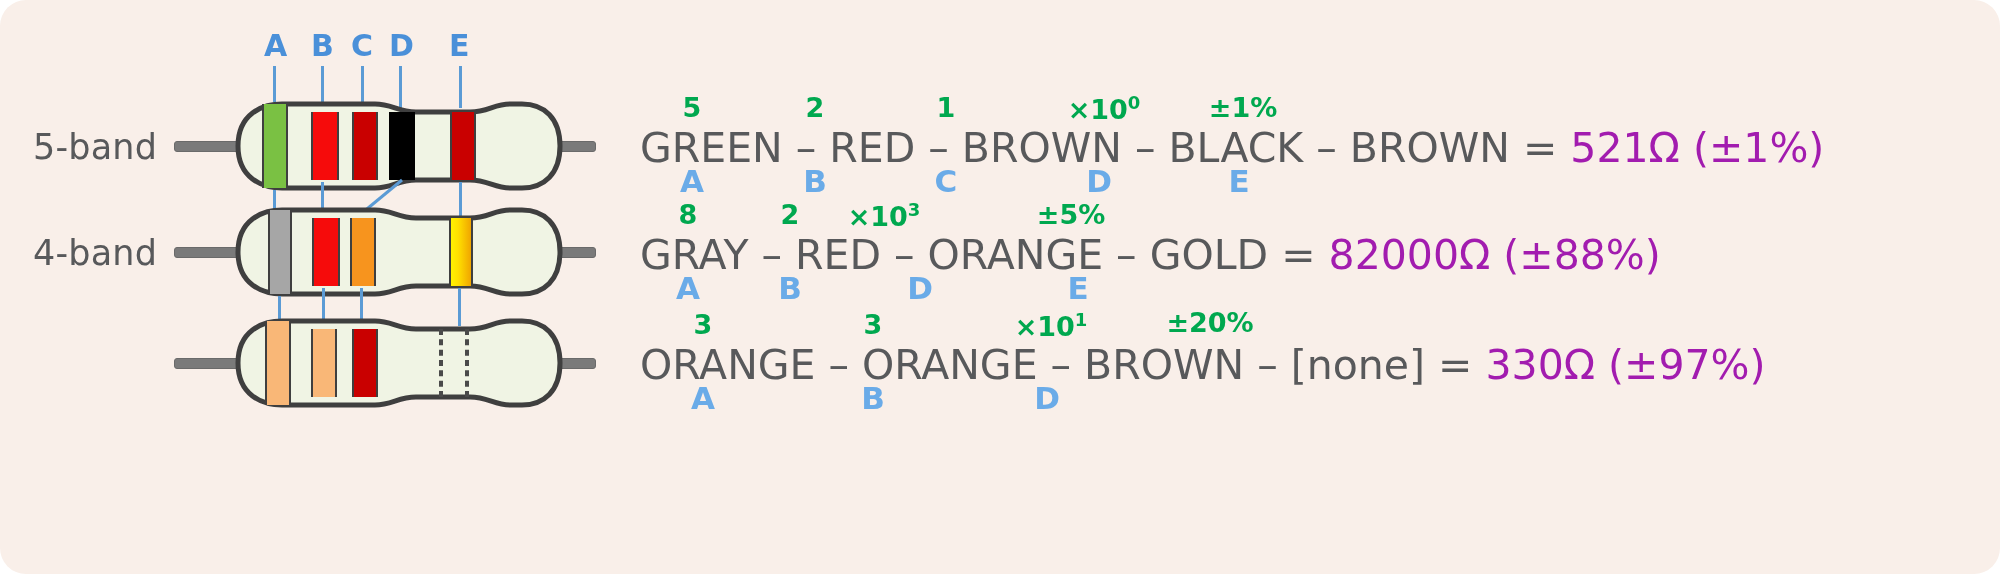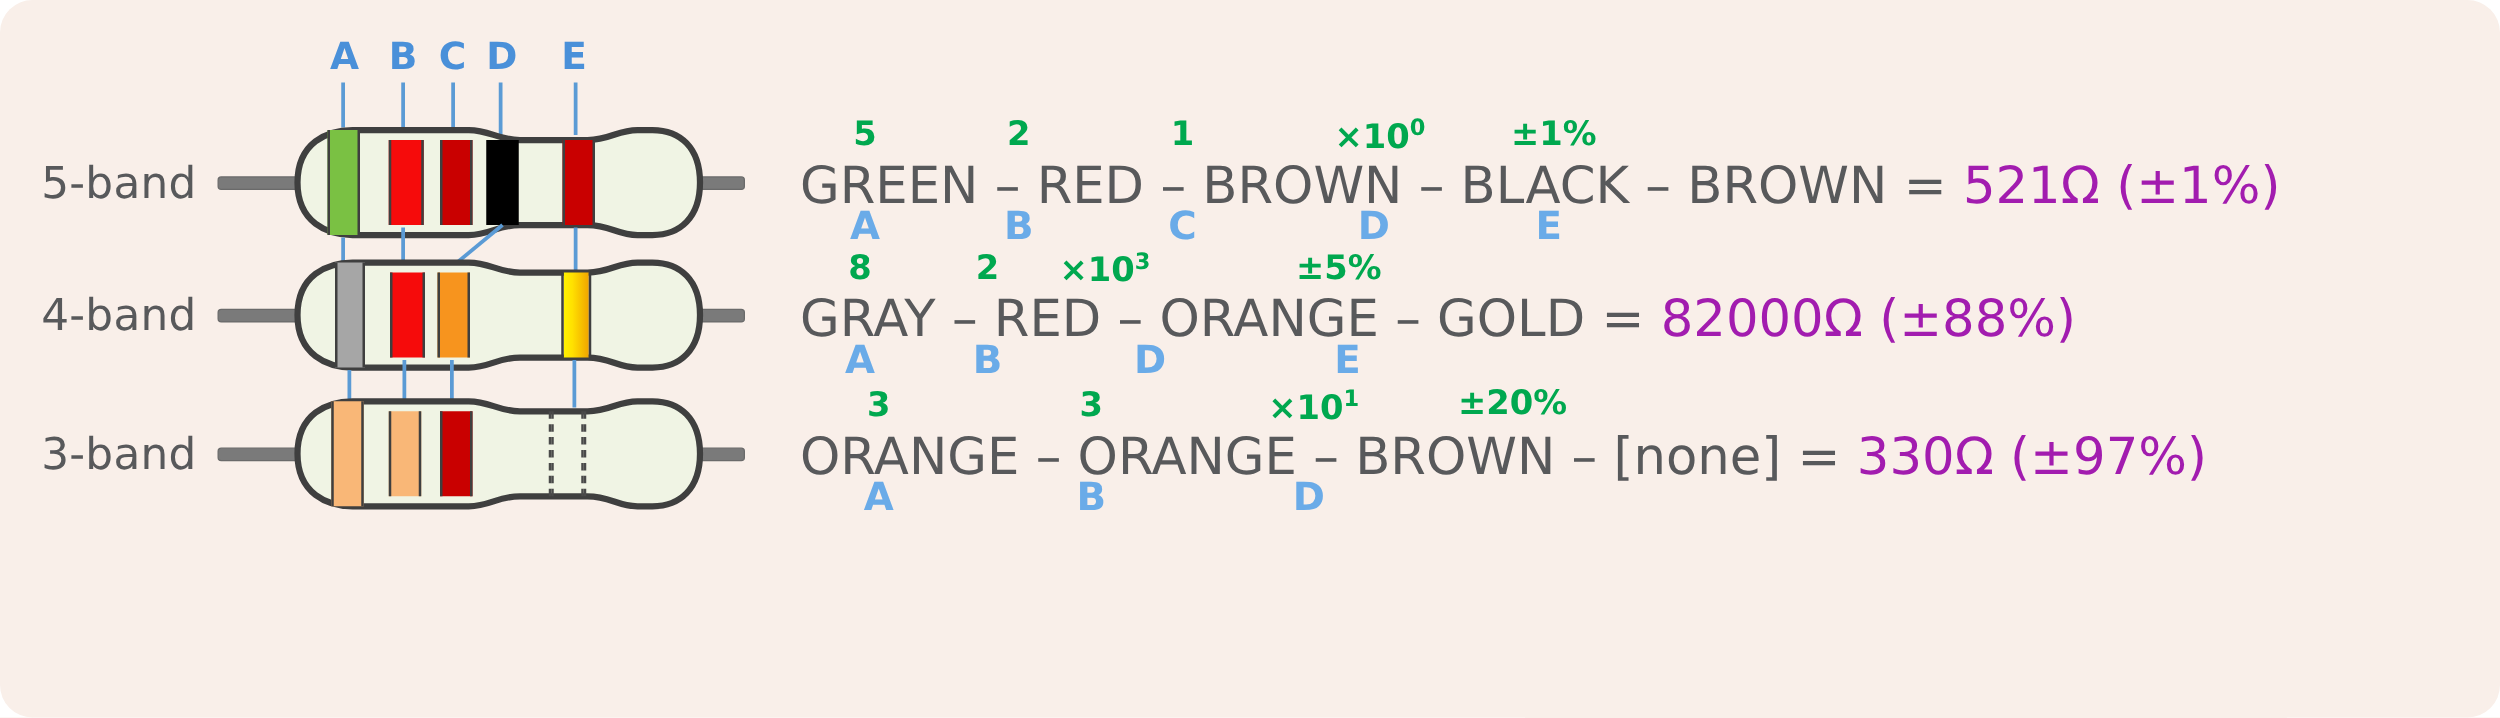--- a/index.html
+++ b/index.html
@@ -151,21 +151,20 @@
     <div class="ann" style="left:790px;top:199px;">2</div>
     <div class="ann" style="left:884px;top:199px;text-align:right;">×10<sup>3</sup></div>
     <div class="ann" style="left:1071px;top:199px;">±5%</div>
 
     <div class="sub" style="left:688px;top:270px;">A</div>
     <div class="sub" style="left:790px;top:270px;">B</div>
     <div class="sub" style="left:920px;top:270px;">D</div>
     <div class="sub" style="left:1078px;top:270px;">E</div>
   </div>
 
-  <div class="row-title" style="left:33px;top:344px;">3-band</div>
 
   <div class="resistor" style="left:170px;top:313px;width:430px;height:100px;">
     <div class="lead" style="left:4px;top:45px;width:66px;"></div>
     <div class="lead" style="left:358px;top:45px;width:66px;"></div>
     <svg width="430" height="100" style="position:absolute;left:0;top:0;">
       <path d="M 68 50 C 68 18, 92 8, 112 8 L 205 8 C 222 8, 228 16, 246 16 L 300 16 C 318 16, 324 8, 340 8 L 352 8 C 374 8, 390 22, 390 50 C 390 78, 374 92, 352 92 L 340 92 C 324 92, 318 84, 300 84 L 246 84 C 228 84, 222 92, 205 92 L 112 92 C 92 92, 68 82, 68 50 Z" fill="#f0f4e4" stroke="#3f3f3f" stroke-width="5" stroke-linejoin="round"></path>
     </svg>
     <div style="position:absolute;left:0;top:0;width:430px;height:100px;overflow:hidden;">
       <div class="band" style="left:95px;top:8px;height:84px;width:22px;background:#f9b777;border-left:2px solid #3f3f3f;border-right:2px solid #3f3f3f;"></div>
       <div class="band" style="left:141px;top:16px;height:68px;width:22px;background:#f9b777;border-left:2px solid #3f3f3f;border-right:2px solid #3f3f3f;"></div>

